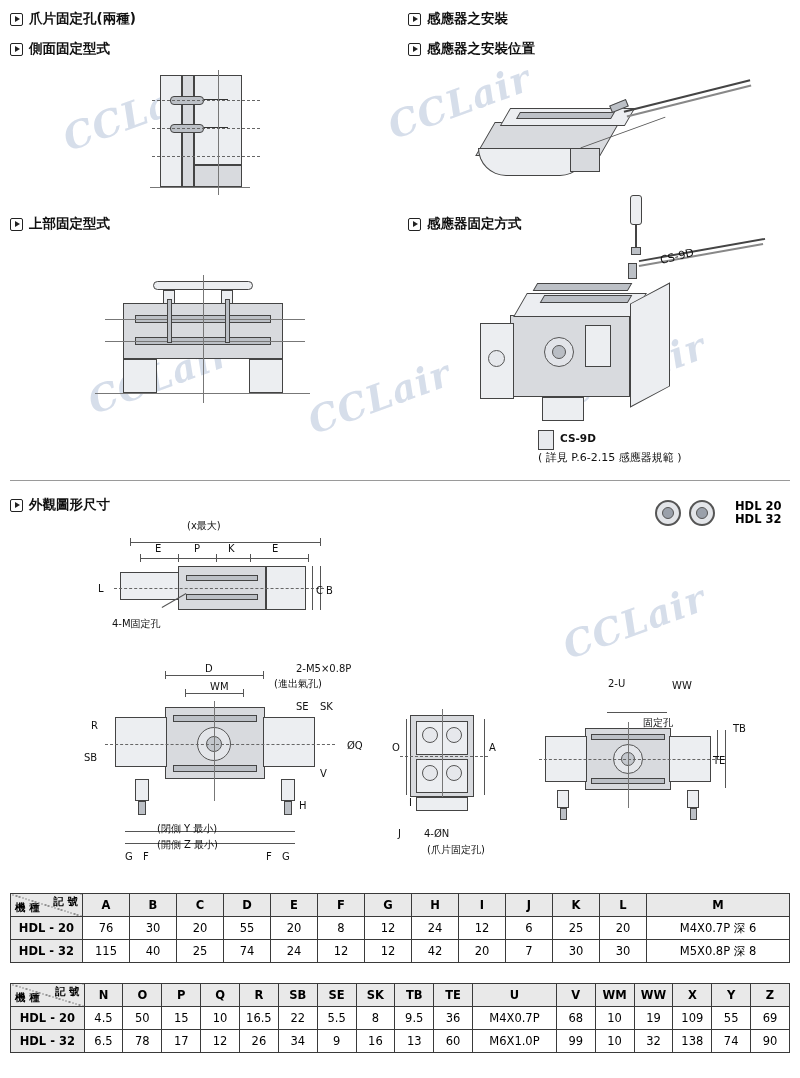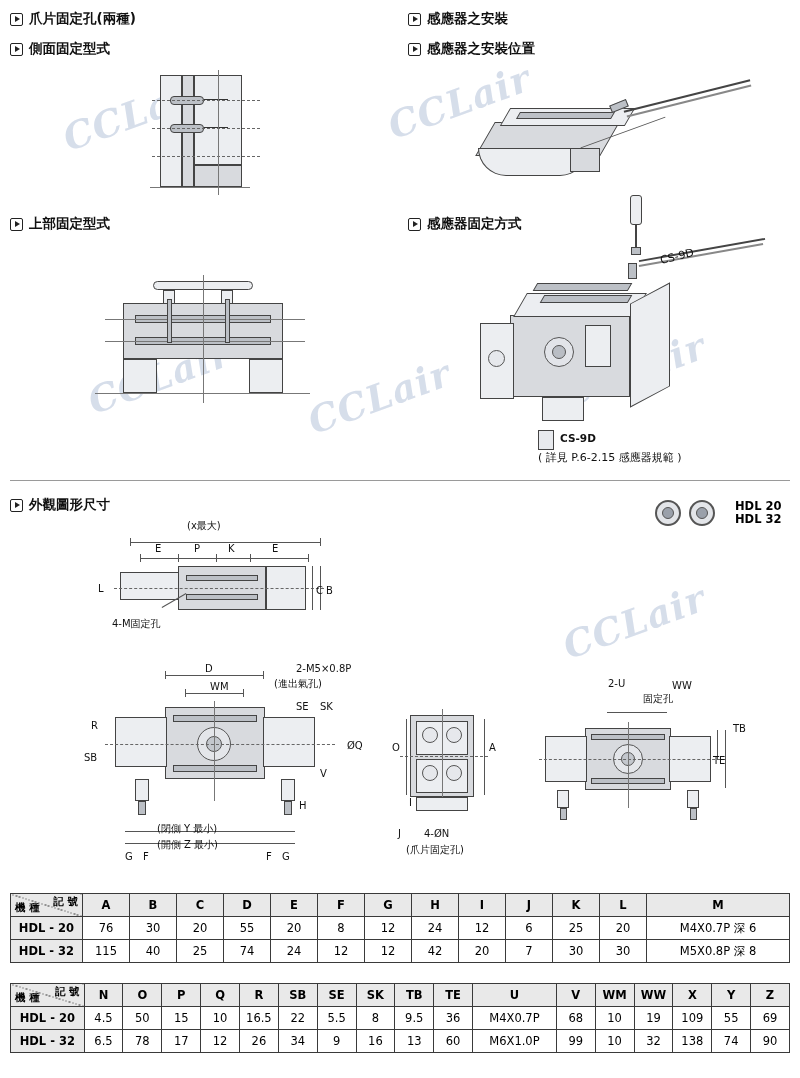--- a/index.html
+++ b/index.html
@@ -323,42 +323,42 @@
   <div class="ln" style="left:42px; top:4px; width:1px; height:96px; background:#777;"></div>
   <div class="boxl" style="left:16px; top:92px; width:52px; height:14px;"></div>
   <div class="ln" style="left:6px; top:14px; width:1px; height:76px; background:#555;"></div>
   <div class="ln" style="left:84px; top:14px; width:1px; height:76px; background:#555;"></div>
 </div>
 <div class="lbl" style="left:392px; top:742px;">O</div>
 <div class="lbl" style="left:489px; top:742px;">A</div>
 <div class="lbl" style="left:409px; top:797px;">I</div>
 <div class="lbl" style="left:398px; top:828px;">J</div>
 <div class="lbl" style="left:424px; top:828px;">4-ØN</div>
-<div class="lbl" style="left:406px; top:843px;">(爪片固定孔)</div>
+<div class="lbl" style="left:427px; top:843px;">(爪片固定孔)</div>
 
 <div class="dwg" style="left:545px; top:700px; width:190px; height:140px;">
   <div class="box" style="left:40px; top:28px; width:86px; height:62px;"></div>
   <div class="boxl" style="left:0px; top:36px; width:42px; height:46px;"></div>
   <div class="boxl" style="left:124px; top:36px; width:42px; height:46px;"></div>
   <div class="boxd" style="left:46px; top:34px; width:74px; height:6px;"></div>
   <div class="boxd" style="left:46px; top:78px; width:74px; height:6px;"></div>
   <div style="position:absolute; left:68px; top:44px; width:30px; height:30px; border:1.3px solid #555; border-radius:50%; background:#e4e6ea;"></div>
   <div style="position:absolute; left:76px; top:52px; width:14px; height:14px; border:1.2px solid #555; border-radius:50%; background:#c3c7cd;"></div>
   <div class="cl" style="left:-6px; top:59px; width:186px;"></div>
   <div class="ln" style="left:83px; top:22px; width:1px; height:86px; background:#777;"></div>
   <div class="boxl" style="left:12px; top:90px; width:12px; height:18px;"></div>
   <div class="boxl" style="left:142px; top:90px; width:12px; height:18px;"></div>
   <div class="boxd" style="left:15px; top:108px; width:7px; height:12px;"></div>
   <div class="boxd" style="left:145px; top:108px; width:7px; height:12px;"></div>
   <div class="ln" style="left:172px; top:30px; width:1px; height:30px; background:#555;"></div>
   <div class="ln" style="left:180px; top:30px; width:1px; height:58px; background:#555;"></div>
   <div class="ln" style="left:62px; top:12px; width:60px; height:1px; background:#555;"></div>
 </div>
 <div class="lbl" style="left:608px; top:678px;">2-U</div>
-<div class="lbl" style="left:604px; top:692px;padding-left:39px;">固定孔</div>
+<div class="lbl" style="left:604px; top:716px;padding-left:39px;">固定孔</div>
 <div class="lbl" style="left:672px; top:680px;">WW</div>
 <div class="lbl" style="left:733px; top:723px;">TB</div>
 <div class="lbl" style="left:713px; top:755px;">TE</div>
 
 <table class="spec" style="left:10px; top:893px; width:780px;">
   <thead>
     <tr>
       <th class="corner" style="width:72px;">
         <span class="c1">記 號</span>
         <span class="c2">機 種</span>

